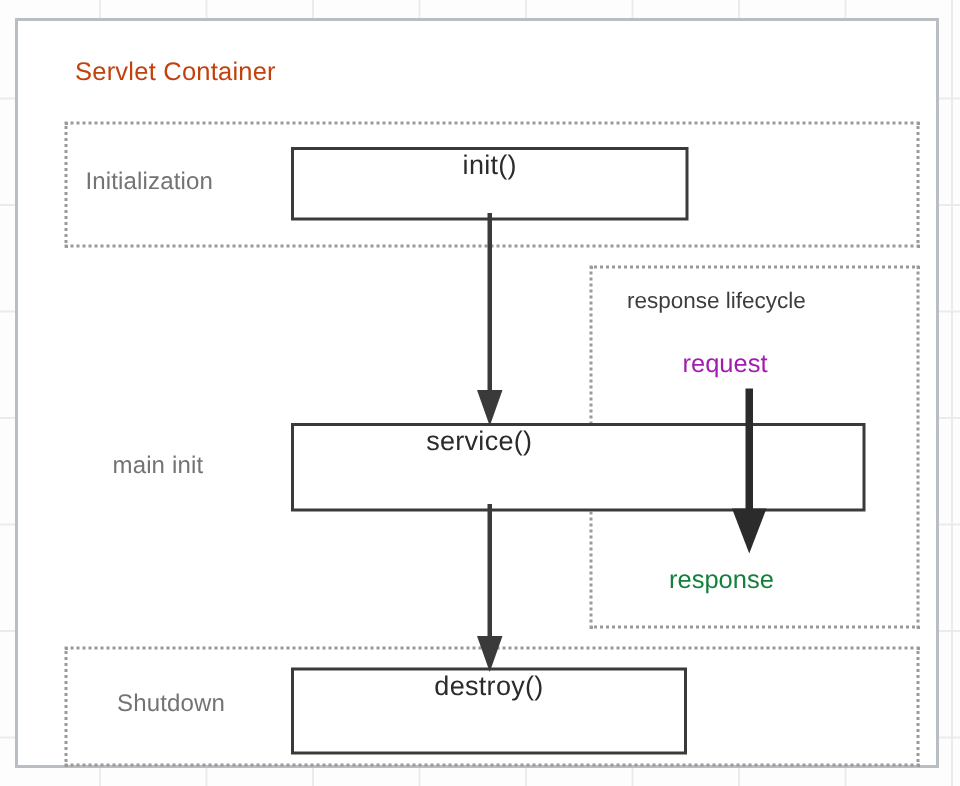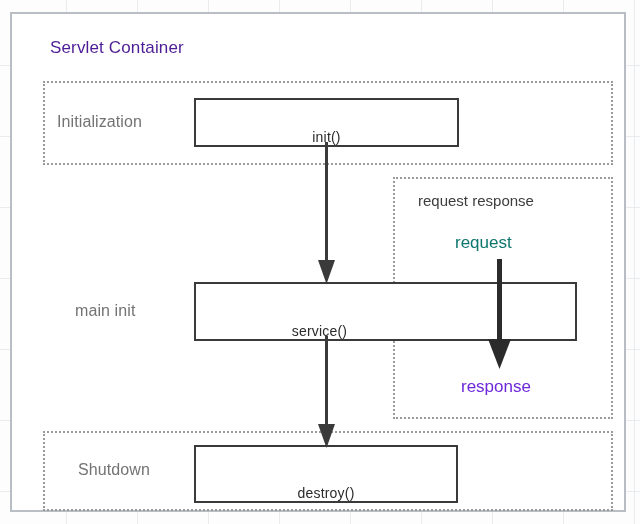--- a/index.html
+++ b/index.html
@@ -38,21 +38,21 @@
     box-sizing: border-box;
     border: 2px solid #b9bec4;
     background-color: #ffffff;
   }
 
   #container-title {
     position: absolute;
     left: 38px;
     top: 24px;
     font-size: 17px;
-    color: #4c1d95;
+    color: #c2410c;
     letter-spacing: 0.15px;
     white-space: nowrap;
   }
 
   
   .dotted-region {
     position: absolute;
     box-sizing: border-box;
     border: 2px dotted #9a9a9a;
     background-color: transparent;
@@ -111,43 +111,43 @@
     font-size: 15px;
     color: #3d3d3d;
     white-space: nowrap;
   }
 
   #label-request {
     position: absolute;
     left: 443px;
     top: 219px;
     font-size: 17px;
-    color: #0f766e;
+    color: #a21caf;
     white-space: nowrap;
   }
 
   #label-response {
     position: absolute;
-    left: 449px;
+    left: 434px;
     top: 363px;
     font-size: 17px;
-    color: #6d28d9;
+    color: #15803d;
     white-space: nowrap;
   }
 
   
   .method-box {
     position: absolute;
     box-sizing: border-box;
     border: 2.5px solid #3a3a3a;
     background-color: #ffffff;
     display: flex;
-    align-items: flex-end;
+    align-items: flex-start;
     justify-content: center;
-    font-size: 14px;
+    font-size: 18px;
     color: #2b2b2b;
     letter-spacing: 0.2px;
   }
 
   #box-init {
     left: 182px;
     top: 84px;
     width: 265px;
     height: 49px;
     z-index: 4;
@@ -220,21 +220,21 @@
     <div id="region-lifecycle" class="dotted-region"></div>
 
     <div id="region-shutdown" class="dotted-region"></div>
 
     <div id="label-initialization" class="phase-label">Initialization</div>
 
     <div id="label-main-logic" class="phase-label">main init</div>
 
     <div id="label-shutdown" class="phase-label">Shutdown</div>
 
-    <div id="label-lifecycle-title">request response</div>
+    <div id="label-lifecycle-title">response lifecycle</div>
 
     <div id="label-request">request</div>
 
     <div id="label-response">response</div>
 
     <div id="box-init" class="method-box">
       <span class="method-label">init()</span>
     </div>
 
     <div id="box-service" class="method-box">

